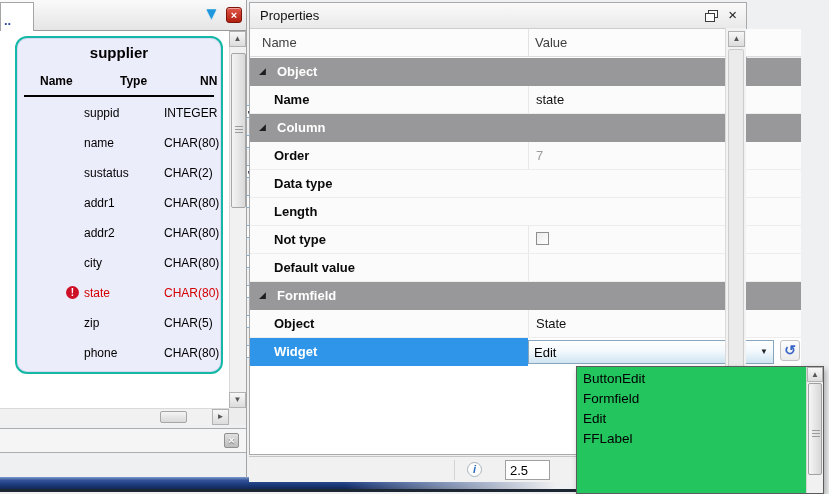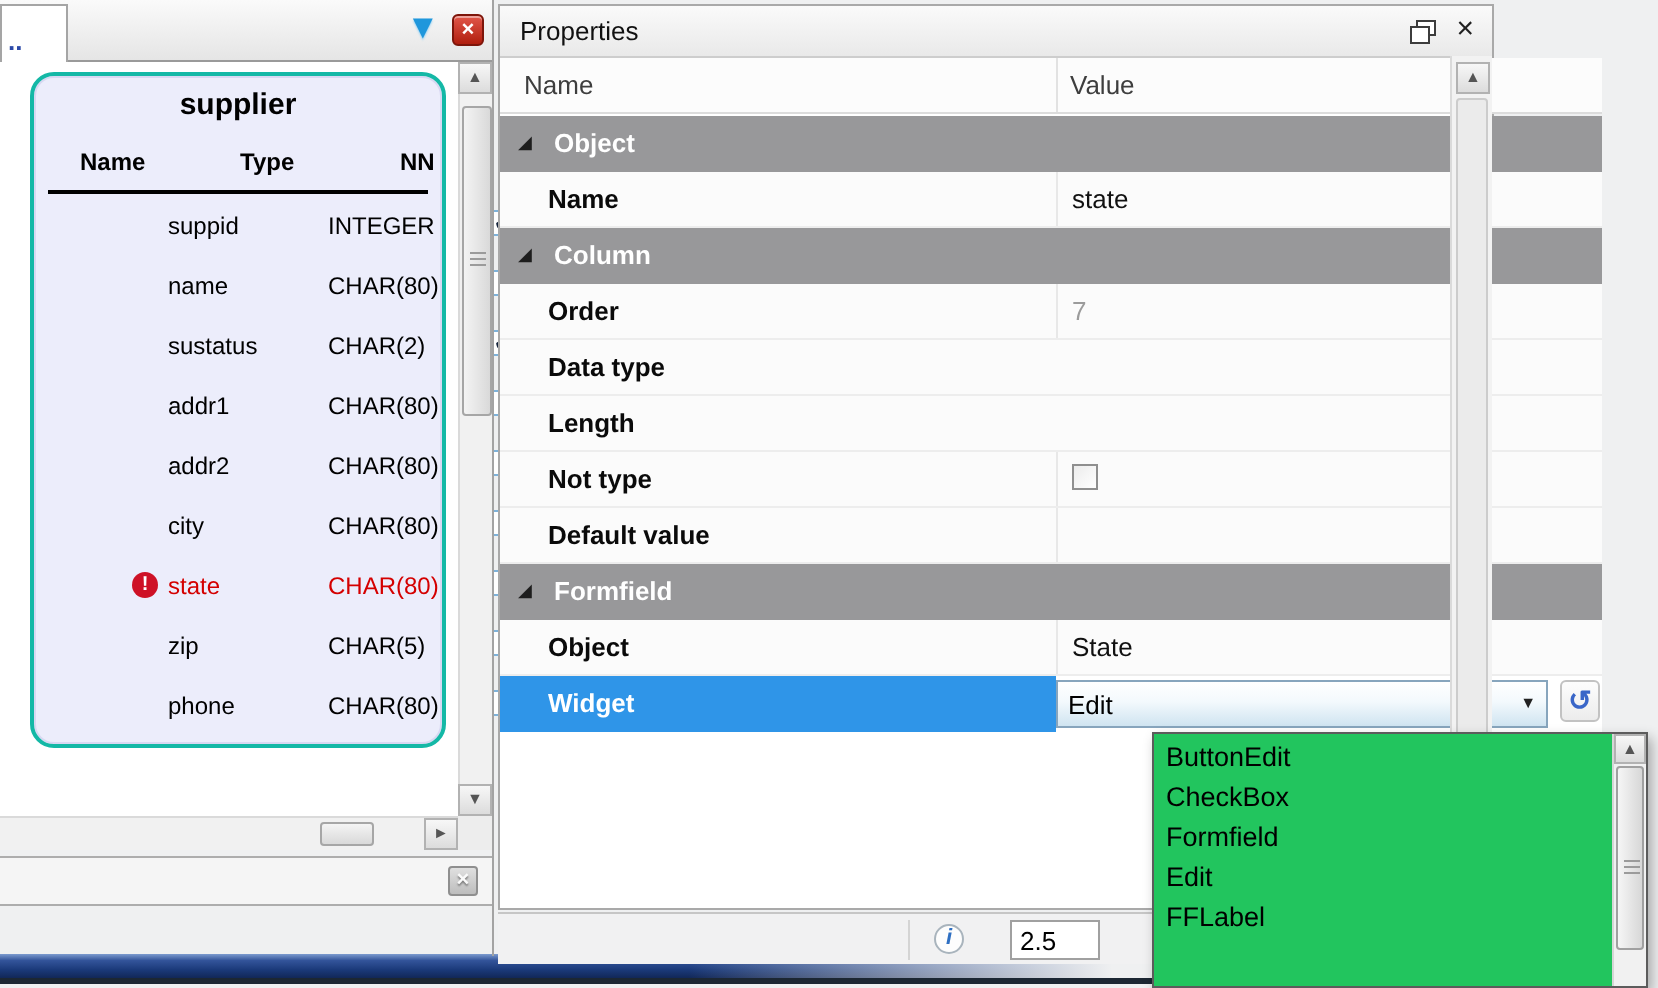--- a/index.html
+++ b/index.html
@@ -325,21 +325,20 @@
           <rect x="6" y="6" width="2" height="2" fill="#adadad"></rect>
         <rect x="6" y="10" width="2" height="2" fill="#adadad"></rect>
           <rect x="2" y="10" width="2" height="2" fill="#adadad"></rect>
       </svg>
     </span>
   </div>
 
   <div class="ddlist">
     <div class="dditems">
         <div class="dditem">ButtonEdit</div>
-        <div class="dditem">CheckBox</div>
         <div class="dditem">Formfield</div>
         <div class="dditem">Edit</div>
         <div class="dditem">FFLabel</div>
       </div>
     <div class="ddsb">
       <span class="sbtn up">▲</span>
       <div class="ddthumb">
           <div class="ddgrip"></div>
         </div>
     </div>

